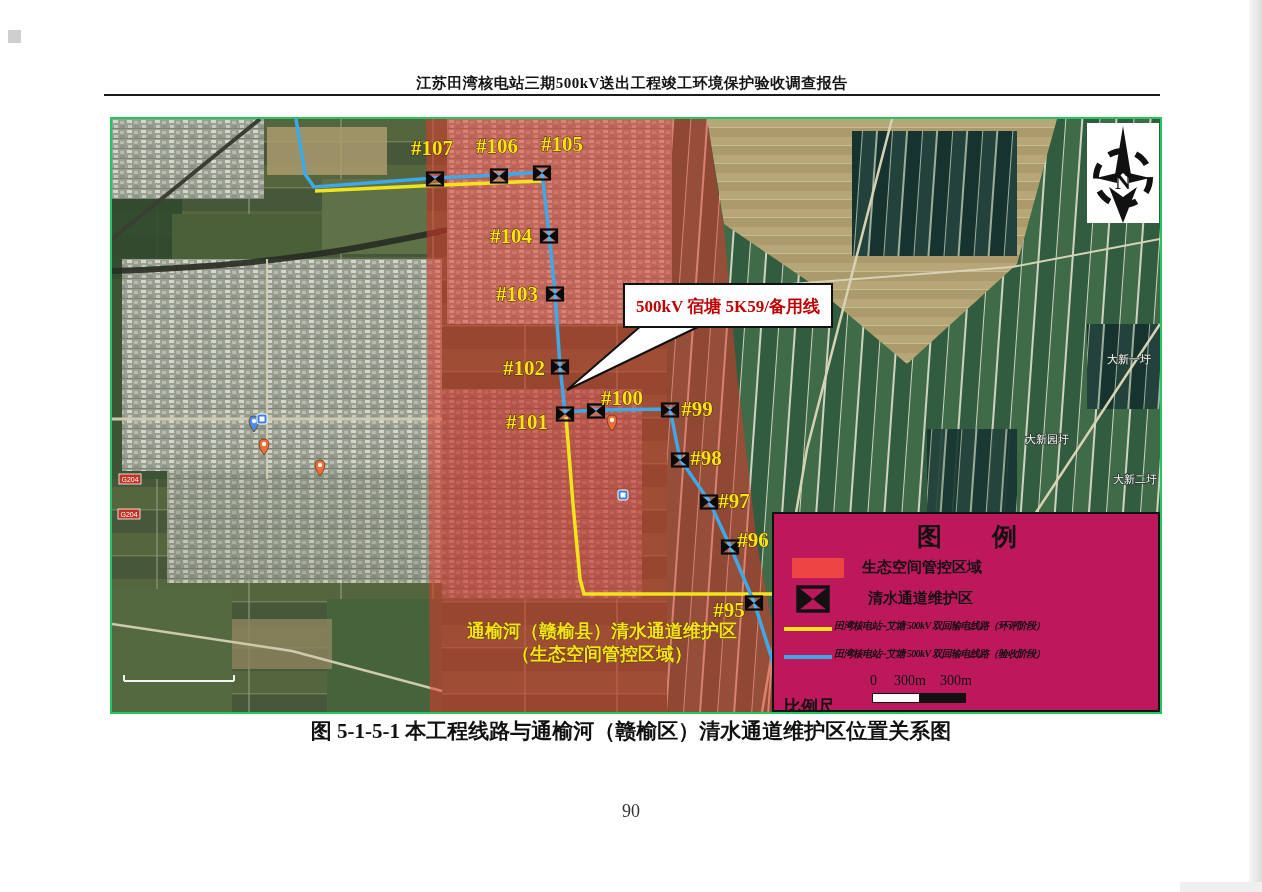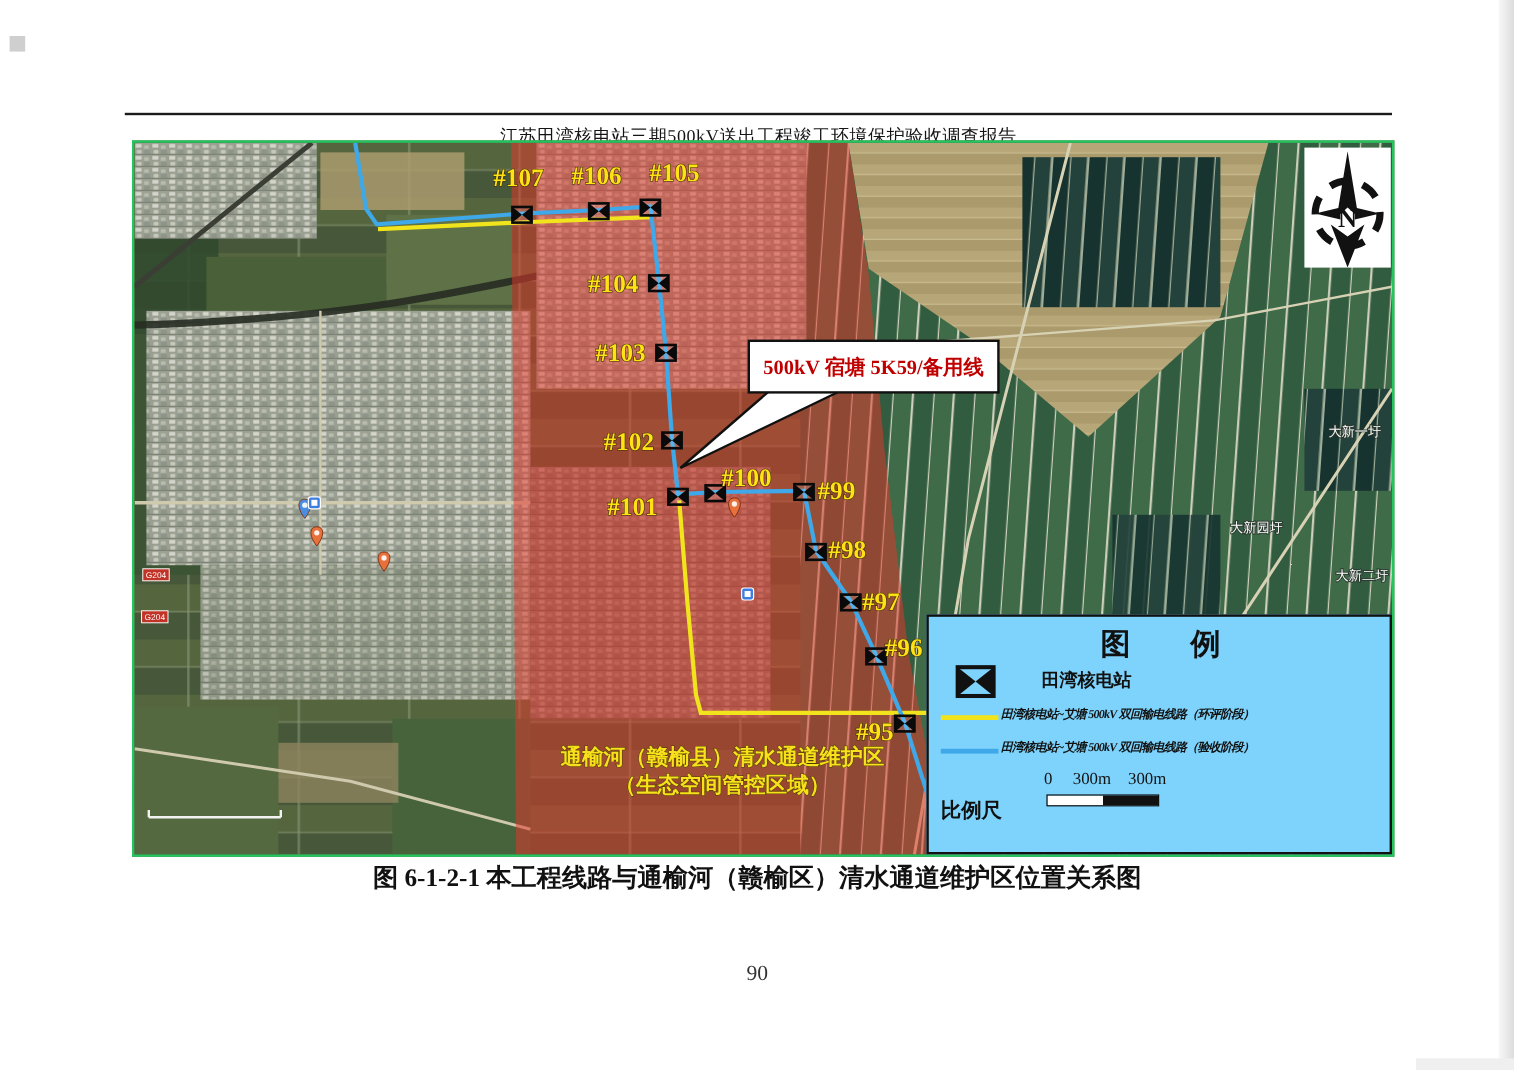--- a/index.html
+++ b/index.html
@@ -3,36 +3,36 @@
 <meta charset="utf-8">
 <style>
   html,body{margin:0;padding:0;background:#ffffff;}
   #page{position:relative;width:1262px;height:892px;background:#ffffff;overflow:hidden;
         font-family:"Liberation Serif","DejaVu Serif",serif;}
   .edge-right{position:absolute;right:0;top:0;width:13px;height:892px;
         background:linear-gradient(to right,#f7f7f7,#dcdcdc);}
   .edge-bottom{position:absolute;left:1180px;bottom:0;width:82px;height:10px;background:#efefef;}
   .scan-dot{position:absolute;left:8px;top:30px;width:13px;height:13px;background:#cfcfcf;}
   #header-line{position:absolute;left:104px;top:74px;width:1056px;text-align:center;
-        font-size:15px;font-weight:normal;color:#141414;letter-spacing:.5px;margin-top:30px;}
+        font-size:15px;font-weight:bold;color:#141414;letter-spacing:.5px;}
   #header-rule{position:absolute;left:104px;top:94px;width:1056px;border-bottom:2.5px solid #1b1b1b;}
   #map-wrap{position:absolute;left:110px;top:117px;width:1048px;height:593px;
         border:2px solid #22c55e;background:#5d6b44;overflow:hidden;}
   #map-svg{position:absolute;left:0;top:0;}
   .tlabel{font-family:"Liberation Serif","DejaVu Serif",serif;font-weight:bold;font-size:21px;
         fill:#ffe115;paint-order:stroke;stroke:#3d3000;stroke-width:1px;}
   .region-label{font-family:"Liberation Serif","DejaVu Serif",serif;font-weight:bold;font-size:18px;
         fill:#f8e11c;paint-order:stroke;stroke:#4a3a00;stroke-width:.8px;text-anchor:middle;}
   .place-label{font-family:"Liberation Sans","DejaVu Sans",sans-serif;font-size:11px;fill:#ffffff;
         paint-order:stroke;stroke:#2c3a30;stroke-width:1.6px;text-anchor:middle;}
   .badge-label{font-family:"Liberation Sans","DejaVu Sans",sans-serif;font-size:7px;fill:#ffffff;text-anchor:middle;}
   .callout-text{font-family:"Liberation Serif","DejaVu Serif",serif;font-weight:bold;font-size:17px;
         fill:#c00000;text-anchor:middle;}
   
-  #legend{position:absolute;right:0;bottom:0;width:388px;height:200px;background:#7dd3fc;
+  #legend{position:absolute;right:0;bottom:0;width:388px;height:200px;background:#be185d;
         border:2px solid #111;box-sizing:border-box;padding:4px 6px 0 8px;}
   #legend-title{text-align:center;font-size:25px;font-weight:bold;color:#111;margin-top:2px;}
   .lrow{position:relative;height:31px;}
   .lrow .swatch-area{position:absolute;left:10px;top:5px;width:52px;height:20px;background:#ee4444;}
   .lrow .label-mid{position:absolute;left:80px;top:5px;font-size:15px;font-weight:600;color:#111;}
   .lrow .tower-swatch{position:absolute;left:14px;top:1px;}
   .lrow.lline{height:28px;}
   .lrow .line-swatch{position:absolute;left:2px;top:12px;width:48px;height:4px;}
   .lrow .label-long{position:absolute;left:52px;top:4px;font-size:10px;font-weight:600;color:#111;
         letter-spacing:-0.6px;white-space:nowrap;font-style:italic;}
@@ -257,26 +257,30 @@
       <g stroke="#f2f2f2" stroke-width="2">
         <line x1="12" y1="562" x2="122" y2="562"></line>
         <line x1="12" y1="556" x2="12" y2="562"></line>
         <line x1="122" y1="556" x2="122" y2="562"></line>
       </g>
     </svg>
 
     <div id="legend">
       <div id="legend-title">图　　例</div>
       <div class="lrow">
+        <div class="swatch-area"></div>
+        <div class="label-mid">生态空间管控区域</div>
+      </div>
+      <div class="lrow">
         <svg class="tower-swatch" width="34" height="28" viewBox="0 0 34 28">
           <rect x="2" y="2" width="30" height="24" fill="none" stroke="#111" stroke-width="3.4"></rect>
           <polygon points="2,2 2,26 17,14" fill="#111"></polygon>
           <polygon points="32,2 32,26 17,14" fill="#111"></polygon>
         </svg>
-        <div class="label-mid" style="left:86px">田湾核电站</div>
+        <div class="label-mid" style="left:86px">清水通道维护区</div>
       </div>
       <div class="lrow lline">
         <div class="line-swatch" style="background:#f2e41c"></div>
         <div class="label-long">田湾核电站~艾塘 500kV 双回输电线路（环评阶段）</div>
       </div>
       <div class="lrow lline">
         <div class="line-swatch" style="background:#3ea8e8"></div>
         <div class="label-long">田湾核电站~艾塘 500kV 双回输电线路（验收阶段）</div>
       </div>
       <div id="scale-row">
@@ -293,15 +297,15 @@
         <circle cx="36" cy="55" r="27" fill="none" stroke="#111" stroke-width="6" stroke-dasharray="15 13"></circle>
         <polygon points="36,3 45,58 36,50 27,58" fill="#111"></polygon>
         <polygon points="36,100 50,64 36,74 22,64" fill="#111"></polygon>
         <polygon points="9,55 30,50 30,60" fill="#111"></polygon>
         <polygon points="63,55 42,50 42,60" fill="#111"></polygon>
         <text x="36" y="66" text-anchor="middle" font-size="22" font-weight="bold" font-family="Liberation Serif, DejaVu Serif, serif" fill="#111">N</text>
       </svg>
     </div>
   </div>
 
-  <div id="caption">图 6-1-2-1  本工程线路与通榆河（赣榆区）清水通道维护区位置关系图</div>
+  <div id="caption">图 5-1-5-1  本工程线路与通榆河（赣榆区）清水通道维护区位置关系图</div>
   <div id="pagenum">90</div>
 </div>
 
 </body></html>

